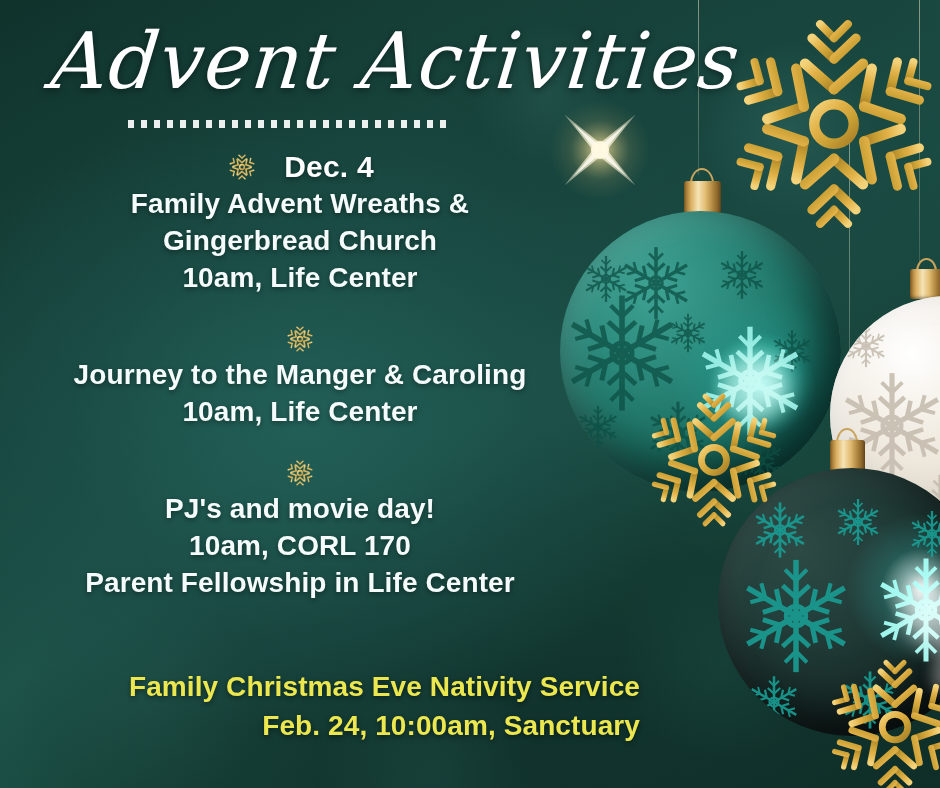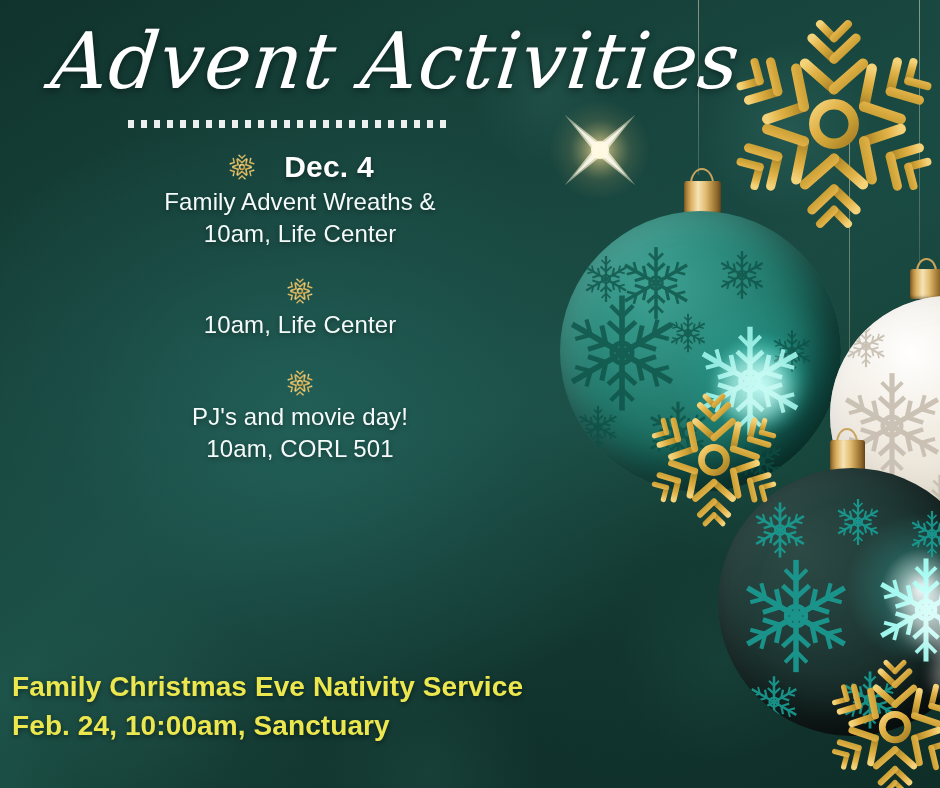--- a/index.html
+++ b/index.html
@@ -77,26 +77,26 @@
   #events{ position:absolute; left:0; top:150px; width:600px; text-align:center; }
   .event{ margin-bottom:26px; }
   .ev-head{
     display:flex; align-items:center; justify-content:center; gap:26px;
     font-size:30px; font-weight:bold; color:#ffffff;
     letter-spacing:.2px; margin-bottom:2px;
     text-shadow:0 2px 5px rgba(0,0,0,.4);
   }
   .snow-bullet{ display:inline-block; width:32px; height:32px; flex:0 0 32px; }
   .ev-line{
-    font-size:24px; font-weight:400; color:#f4fbfa;
+    font-size:28px; font-weight:700; color:#f4fbfa;
     line-height:1.32; letter-spacing:.1px;
     text-shadow:0 2px 5px rgba(0,0,0,.38);
   }
 
-  #footer{ position:absolute; left:12px; top:668px; width:636px; text-align:left; }
+  #footer{ position:absolute; left:4px; top:668px; width:636px; text-align:right; }
   .foot-line{
     font-size:28px; font-weight:bold; color:#ece74f;
     line-height:1.38; letter-spacing:.1px;
     text-shadow:0 2px 5px rgba(0,0,0,.45);
   }
 </style>
 </head>
 <body>
 
 <div id="poster">
@@ -303,44 +303,47 @@
               <circle r="15" fill="none" stroke-width="10"></circle>
             </g>
           </defs>
           <g transform="translate(100,100)" stroke="url(#gold2)" fill="none">
               <use href="#sfk"></use>
             </g>
         </svg>
         <span>Dec. 4</span>
       </div>
       <div class="ev-line">Family Advent Wreaths &amp;</div>
+      <div class="ev-line">Gingerbread Church</div>
       <div class="ev-line">10am, Life Center</div>
     </div>
 
     <div class="event">
       <div class="ev-head">
         <svg class="snow-bullet" viewBox="0 0 200 200">
           <g transform="translate(100,100)" stroke="url(#gold2)" fill="none">
               <use href="#sfk"></use>
             </g>
         </svg>
       </div>
+      <div class="ev-line">Journey to the Manger &amp; Caroling</div>
       <div class="ev-line">10am, Life Center</div>
     </div>
 
     <div class="event">
       <div class="ev-head">
         <svg class="snow-bullet" viewBox="0 0 200 200">
           <g transform="translate(100,100)" stroke="url(#gold2)" fill="none">
               <use href="#sfk"></use>
             </g>
         </svg>
       </div>
       <div class="ev-line">PJ's and movie day!</div>
-      <div class="ev-line">10am, CORL 501</div>
+      <div class="ev-line">10am, CORL 170</div>
+      <div class="ev-line">Parent Fellowship in Life Center</div>
     </div>
 
   </div>
 
   <div id="footer">
     <div class="foot-line">Family Christmas Eve Nativity Service</div>
     <div class="foot-line">Feb. 24, 10:00am, Sanctuary</div>
   </div>
 
 </div>

